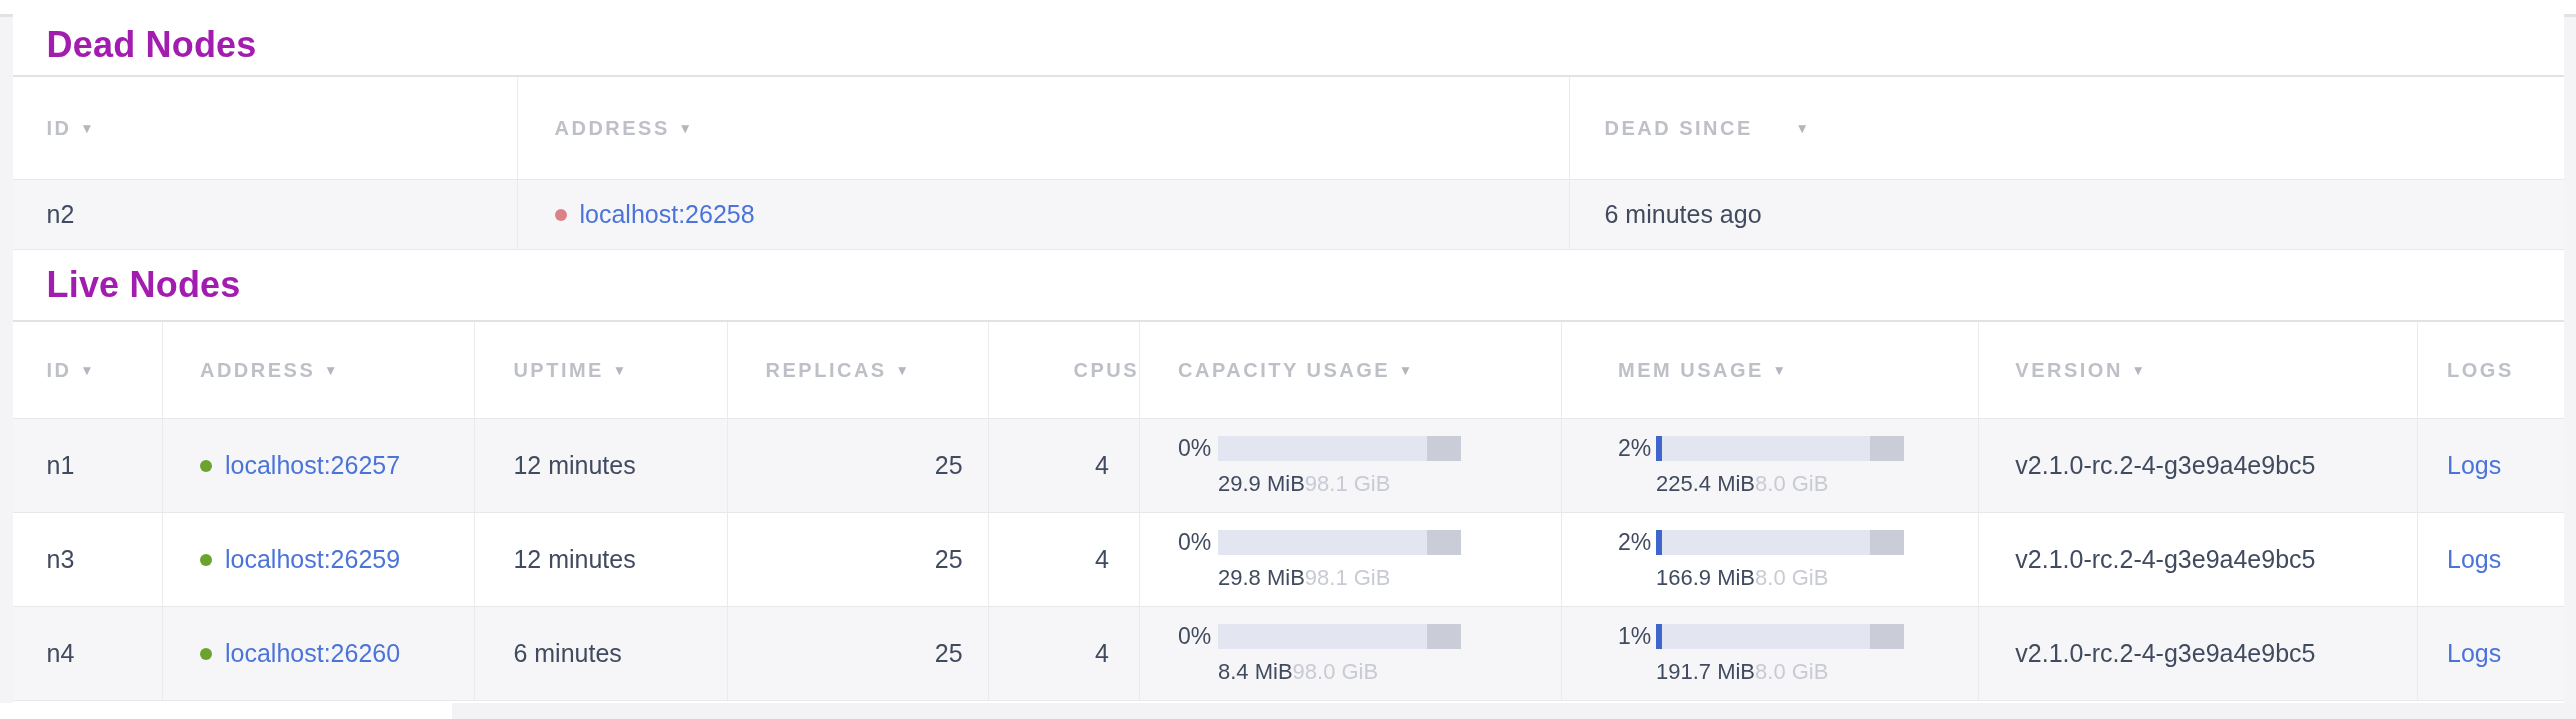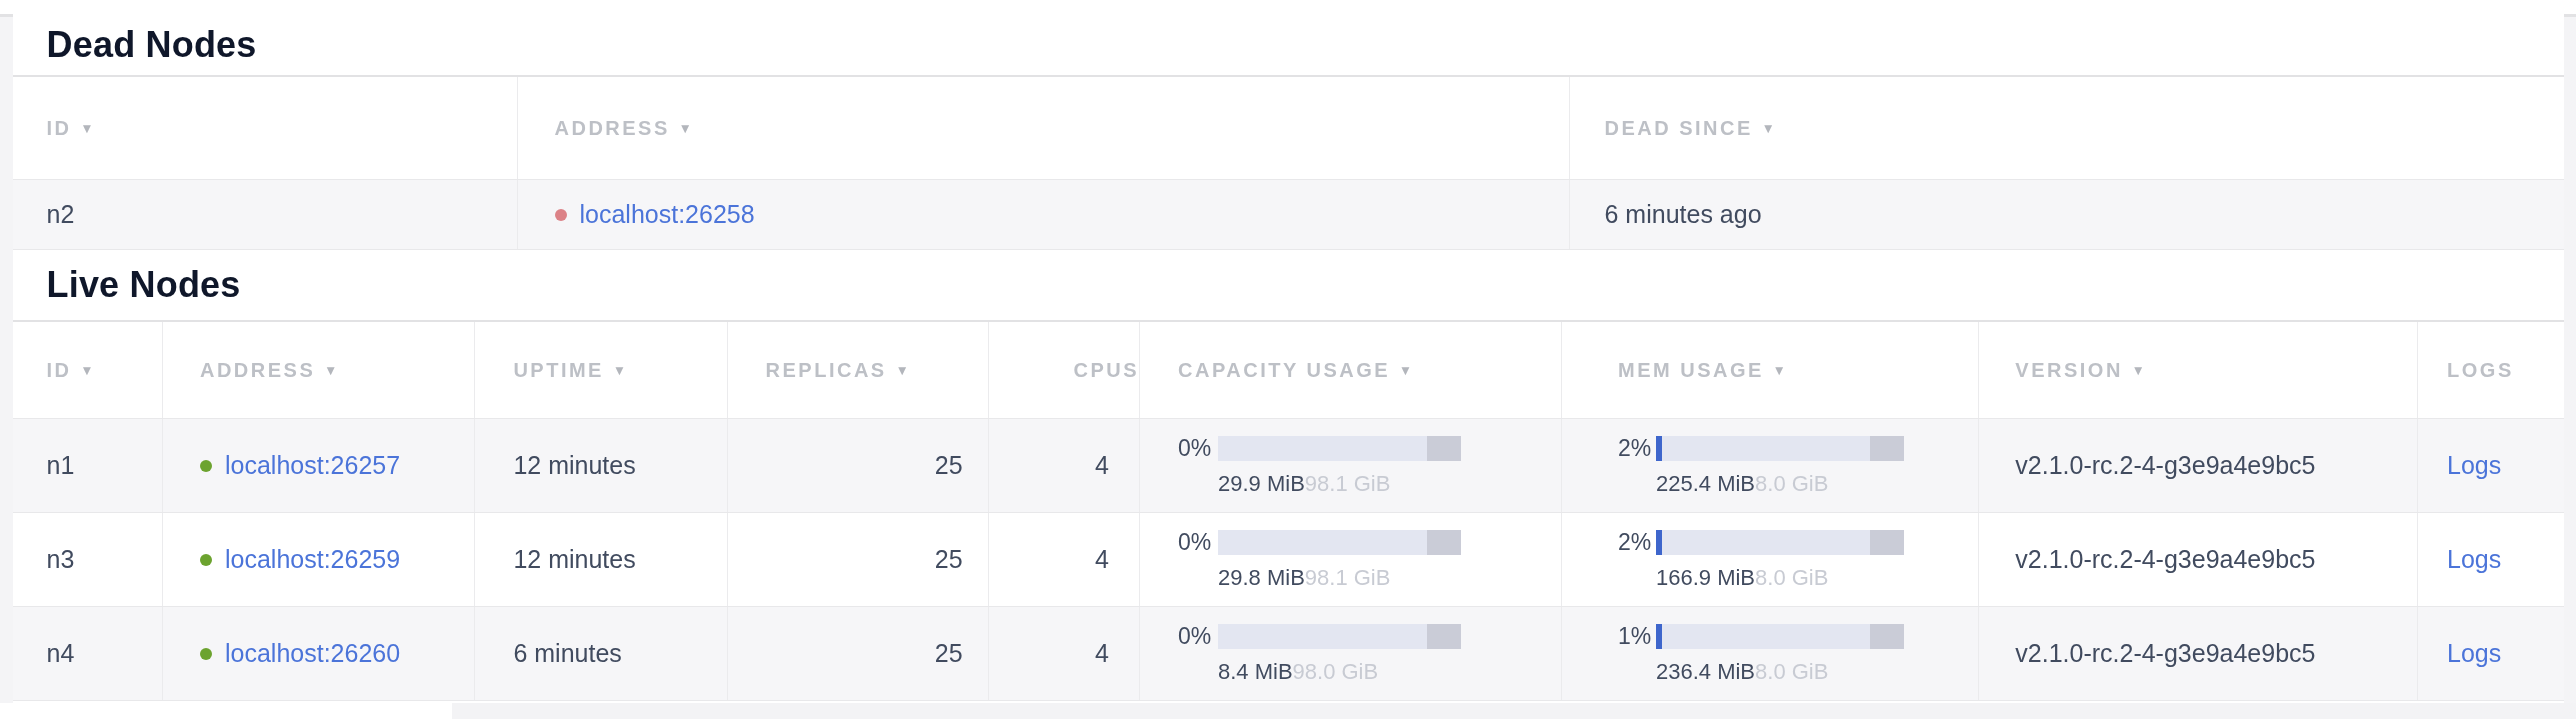--- a/index.html
+++ b/index.html
@@ -34,36 +34,36 @@
     border-bottom: 2.9px solid #e2e2e4;
     padding-left: 34px;
     display: flex;
     align-items: center;
   }
   .heading-dead { height: 63px; }
   .heading-live { height: 72px; }
   .section-heading h2 {
     font-size: 36px;
     font-weight: 700;
-    color: #0f172a;
+    color: #a21caf;
     letter-spacing: 0.2px;
   }
   .table { width: 100%; }
   .thead { display: flex; background: #ffffff; border-bottom: 1.9px solid #e8e8ea; }
   .th {
     display: flex;
     align-items: center;
     font-size: 20px;
     font-weight: 700;
     letter-spacing: 2.5px;
     color: #bdc0c6;
     text-transform: uppercase;
     border-right: 1.9px solid #ebebed;
   }
-  .th:last-child, .td:last-child { border-right: none; }
+  .th:last-child, .td:last-child { border-right: none; gap: 34px; }
   .arrow {
     font-size: 13.5px;
     color: #b3b6bc;
     margin-left: 8.7px;
     letter-spacing: 0;
   }
   .tr { display: flex; background: #ffffff; border-bottom: 1.9px solid #e8e8ea; }
   .tr.alt { background: #f6f6f8; }
   .td {
     display: flex;
@@ -378,21 +378,21 @@
         <div class="td lc6">
           <div class="usage">
             <div class="usage-top">
               <span class="usage-pct" style="width:38px">1%</span>
               <div class="bar bar-cap6">
                 <div class="bar-used" style="width: 1%; min-width: 5.8px;"></div>
                 <div class="bar-end"></div>
               </div>
             </div>
             <div class="usage-labels labels6" style="margin-left:38px">
-              <span class="used-label">236.4 MiB</span>
+              <span class="used-label">191.7 MiB</span>
               <span class="total-label">8.0 GiB</span>
             </div>
           </div>
         </div>
         <div class="td lc7">
           <span>v2.1.0-rc.2-4-g3e9a4e9bc5</span>
         </div>
         <div class="td lc8">
           <a class="logs-link">Logs</a>
         </div>

